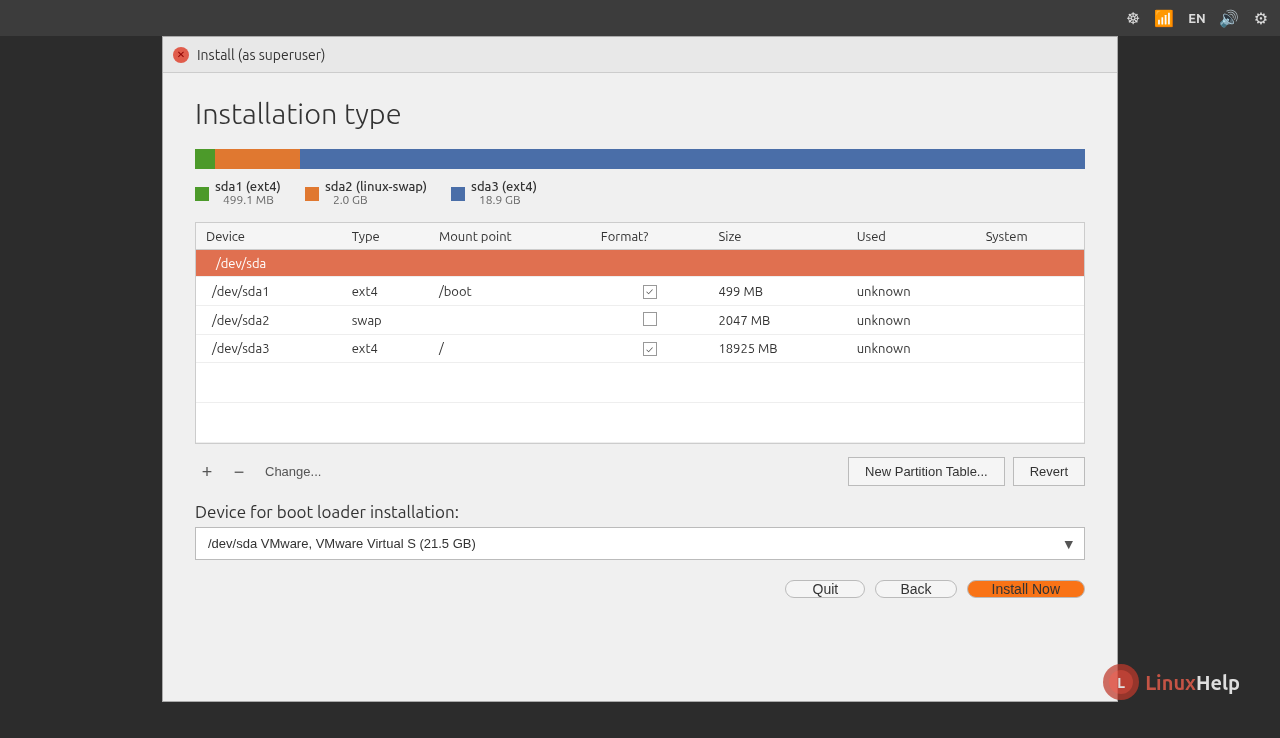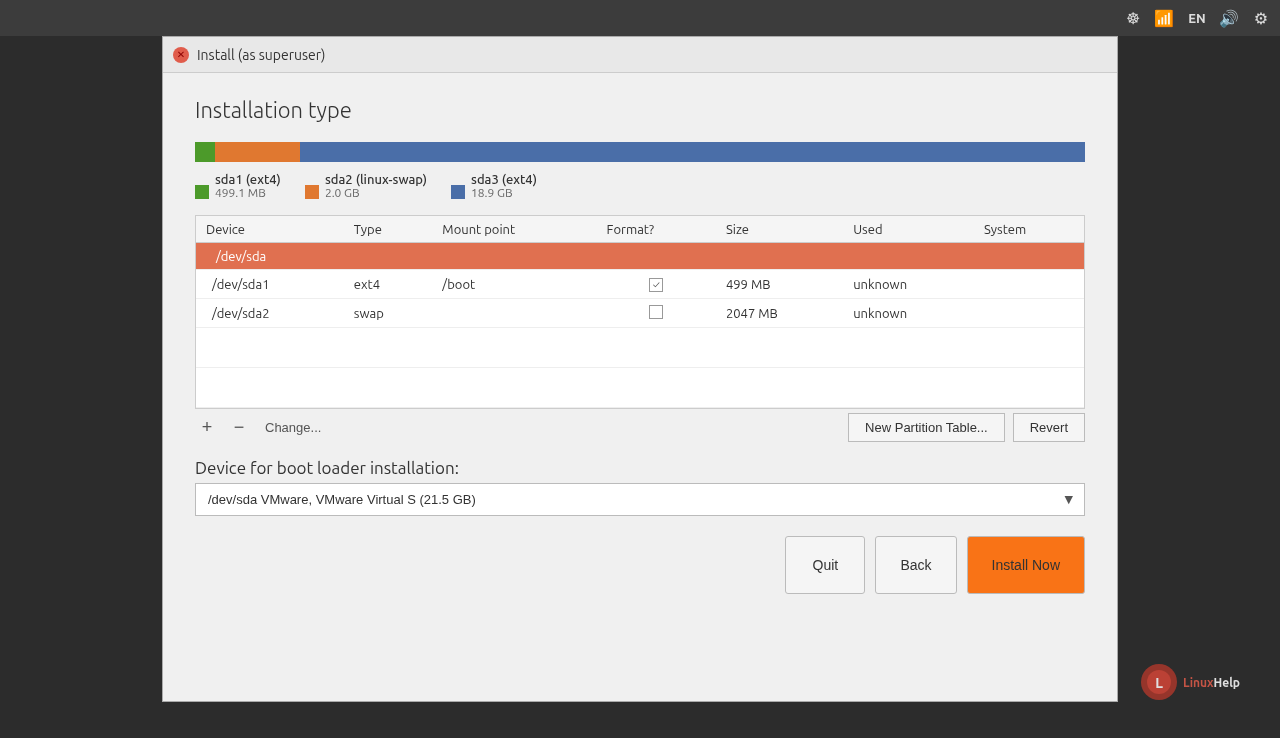--- a/index.html
+++ b/index.html
@@ -74,21 +74,21 @@
       font-weight: 400;
     }
 
     
     .content {
       padding: 24px 32px;
       flex: 1;
       overflow: auto;
     }
     .page-title {
-      font-size: 22px;
+      font-size: 29px;
       font-weight: 300;
       color: #333;
       margin-bottom: 20px;
     }
 
     
     .partition-bar {
       height: 20px;
       display: flex;
       margin-bottom: 10px;
@@ -100,44 +100,45 @@
 
     
     .partition-legend {
       display: flex;
       gap: 24px;
       margin-bottom: 16px;
       align-items: flex-start;
     }
     .legend-item {
       display: flex;
-      align-items: flex-end;
+      align-items: center;
       gap: 6px;
     }
     .legend-color {
       width: 14px;
       height: 14px;
       margin-top: 2px;
       flex-shrink: 0;
     }
     .legend-label {
       font-size: 13px;
       font-weight: 500;
       color: #333;
     }
     .legend-size {
       font-size: 12px;
       color: #666;
+      margin-left: 8px;
     }
 
     
     .partition-table-wrapper {
       border: 1px solid #ccc;
       background: #fff;
-      margin-bottom: 4px;
+      margin-bottom: 13px;
     }
     table {
       width: 100%;
       border-collapse: collapse;
     }
     thead th {
       text-align: left;
       padding: 6px 10px;
       font-weight: 400;
       font-size: 13px;
@@ -244,23 +245,23 @@
       display: flex;
       justify-content: flex-end;
       gap: 10px;
       margin-top: 4px;
     }
     .nav-btn {
       background: #f5f5f5;
       border: 1px solid #bbb;
       color: #333;
       font-size: 14px;
-      padding: 20px 24px;
-      cursor: pointer;
-      border-radius: 3px;
+      padding: 0 24px;
+      cursor: pointer;
+      border-radius: 13px;
       min-width: 80px;
     }
     .nav-btn.primary {
       background: #f97316;
     }
 
     
     .taskbar {
       background: #2c2c2c;
       height: 36px;
@@ -274,21 +275,21 @@
       display: flex;
       align-items: center;
       gap: 4px;
       opacity: 0.85;
     }
     .watermark-logo {
       width: 40px;
       height: 40px;
     }
     .watermark-text {
-      font-size: 12px;
+      font-size: 20px;
       font-weight: bold;
       color: #fff;
     }
     .watermark-text span {
       color: #e05c4b;
     }
   </style>
 </head>
 <body>
 
@@ -383,20 +384,31 @@
             <td>swap</td>
             <td></td>
             <td class="checkbox-cell">
               <div class="cb"></div>
             </td>
             <td>2047 MB</td>
             <td>unknown</td>
             <td></td>
           </tr>
 
+          <tr>
+            <td>&nbsp;&nbsp;/dev/sda3</td>
+            <td>ext4</td>
+            <td>/</td>
+            <td class="checkbox-cell">
+              <div class="cb checked">✓</div>
+            </td>
+            <td>18925 MB</td>
+            <td>unknown</td>
+            <td></td>
+          </tr>
 
           <tr style="height:40px;">
               <td colspan="7"></td>
             </tr>
           <tr style="height:40px;">
               <td colspan="7"></td>
             </tr>
         </tbody>
       </table>
     </div>

